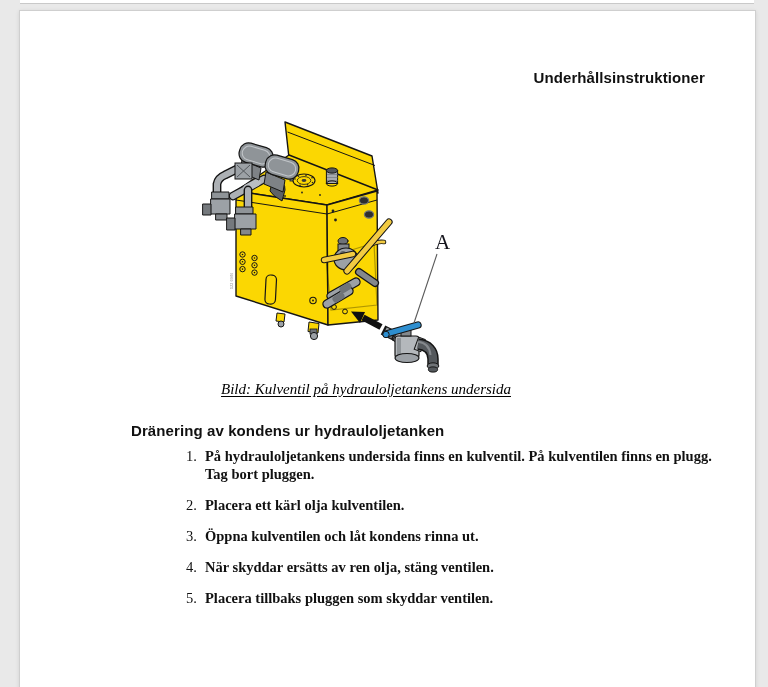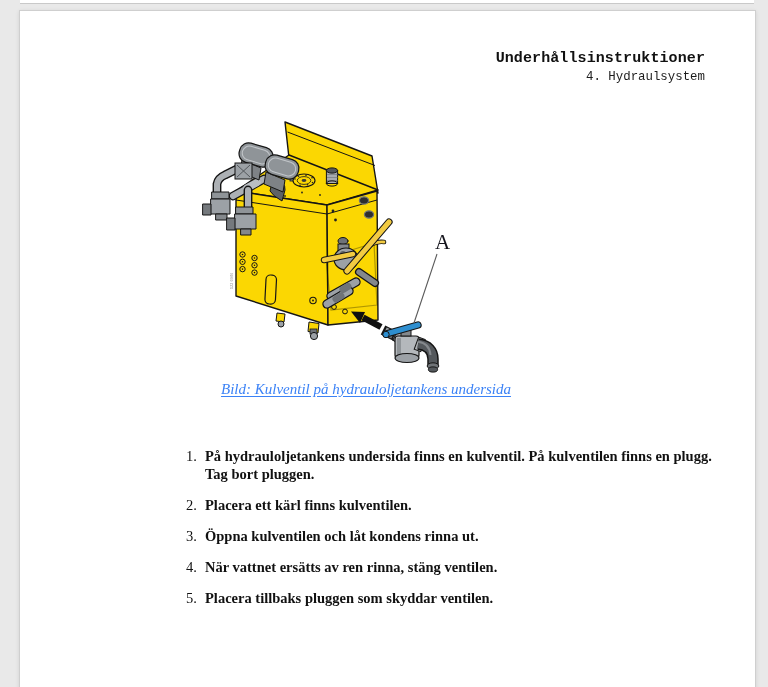--- a/index.html
+++ b/index.html
@@ -6,29 +6,29 @@
   html,body { width:768px; height:687px; overflow:hidden; }
   body { background:#e9e9e9; font-family:"Liberation Sans",sans-serif; position:relative; }
 
   .prev-page { position:absolute; left:20px; top:0; width:734px; height:4px;
                background:#ffffff; border-bottom:1px solid #c9c9c9; }
 
   .page { position:absolute; left:19px; top:10px; width:737px; height:700px;
           background:#ffffff; border:1px solid #cfcfcf;
           box-shadow:0 1px 4px rgba(0,0,0,0.10); }
 
-  .doc-header { position:absolute; top:39px; right:50px; text-align:right; color:#111;font-family:Liberation Mono, monospace; }
+  .doc-header { position:absolute; top:58px; right:50px; text-align:left; color:#111; }
   .doc-title { font-size:15px; font-weight:bold; line-height:17px; letter-spacing:0.1px; }
   .doc-subtitle { font-size:12.4px; margin-top:3px; color:#1c1c1c; }
 
   .fig-svg { position:absolute; left:165px; top:97px; width:290px; height:267px; }
 
   .fig-caption { position:absolute; left:150px; top:370px; width:392px; text-align:center;
                  font-family:"Liberation Serif",serif; font-style:italic; font-size:15px;
-                 color:#3b82f6; text-decoration:underline; text-underline-offset:2px; }
+                 color:#000000; text-decoration:underline; text-underline-offset:2px; }
 
   .section-heading { position:absolute; left:111px; top:411px; font-size:15px;
                      font-weight:bold; color:#111; letter-spacing:0.1px; }
 
   .steps { position:absolute; left:166px; top:436px; width:530px; list-style:none; }
   .steps li { display:flex; margin-bottom:13px; font-family:"Liberation Serif",serif;
               font-size:14.5px; line-height:18px; color:#111; }
   .steps .num { width:19px; min-width:19px; }
   .steps .step-text { flex:1;font-weight:bold; }
 
@@ -37,21 +37,20 @@
 </style>
 </head>
 <body>
 
 <div class="prev-page"></div>
 
 <div class="page">
 
   <header class="doc-header">
     <div class="doc-title">Underhållsinstruktioner</div>
-    <div class="doc-subtitle">4. Hydraulsystem</div>
   </header>
 
   <svg class="fig-svg" viewBox="0 0 290 267" xmlns="http://www.w3.org/2000/svg">
 
     <g>
       <polygon points="100,14 187,48 193,85 104,50" fill="#fbd702" stroke="#151515" stroke-width="1.4" stroke-linejoin="round"></polygon>
       <line x1="102.5" y1="24" x2="190" y2="57.5" stroke="#151515" stroke-width="1"></line>
     </g>
 
     <g>
@@ -224,37 +223,38 @@
     </g>
 
     <g>
       <line x1="252" y1="146" x2="229" y2="215" stroke="#5c5c5c" stroke-width="1.1"></line>
       <text class="callout" x="250" y="141">A</text>
     </g>
   </svg>
 
   <div class="fig-caption">Bild: Kulventil på hydrauloljetankens undersida</div>
 
+  <h2 class="section-heading">Dränering av kondens ur hydrauloljetanken</h2>
 
   <ol class="steps">
     <li>
       <span class="num">1.</span>
       <span class="step-text">På hydrauloljetankens undersida finns en kulventil. På kulventilen finns en plugg. Tag bort pluggen.</span>
     </li>
     <li>
       <span class="num">2.</span>
-      <span class="step-text">Placera ett kärl finns kulventilen.</span>
+      <span class="step-text">Placera ett kärl olja kulventilen.</span>
     </li>
     <li>
       <span class="num">3.</span>
       <span class="step-text">Öppna kulventilen och låt kondens rinna ut.</span>
     </li>
     <li>
       <span class="num">4.</span>
-      <span class="step-text">När vattnet ersätts av ren rinna, stäng ventilen.</span>
+      <span class="step-text">När skyddar ersätts av ren olja, stäng ventilen.</span>
     </li>
     <li>
       <span class="num">5.</span>
       <span class="step-text">Placera tillbaks pluggen som skyddar ventilen.</span>
     </li>
   </ol>
 
 </div>
 
 </body></html>

